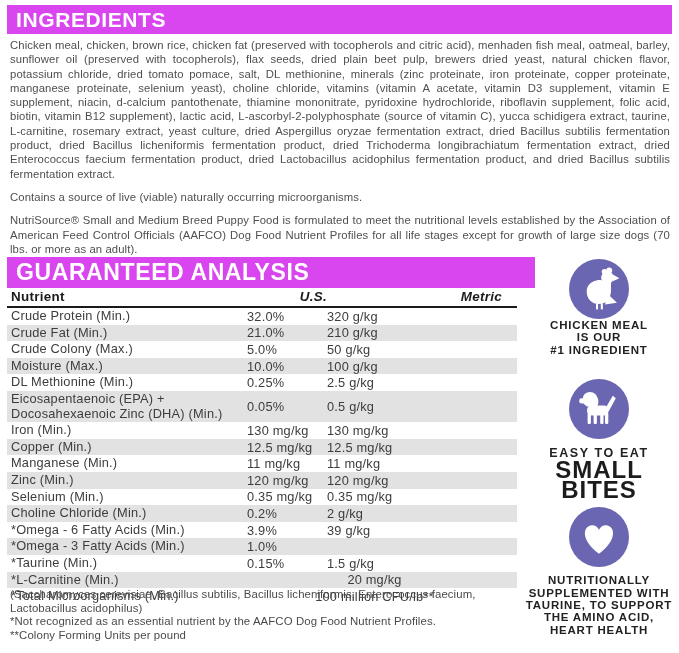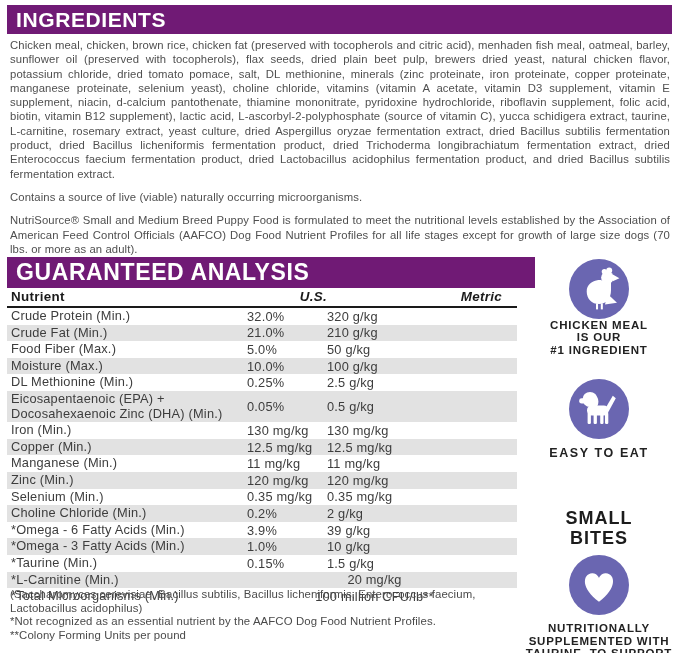--- a/index.html
+++ b/index.html
@@ -2,21 +2,21 @@
 <html><head>
 <meta charset="utf-8">
 <style>
   html,body{margin:0;padding:0;}
   body{
     width:679px;height:653px;position:relative;overflow:hidden;
     background:#ffffff;
     font-family:"Liberation Sans","DejaVu Sans",sans-serif;
   }
   .bar{
-    position:absolute;left:7px;background:#701a75;color:#ffffff;
+    position:absolute;left:7px;background:#d946ef;color:#ffffff;
     font-weight:bold;letter-spacing:.6px;
     display:flex;align-items:center;padding-left:9px;box-sizing:border-box;
   }
   #ing-bar{top:5px;width:665px;height:29px;font-size:21px;}
   #ga-bar{top:257px;width:528px;height:31px;font-size:23px;}
 
   #ing-text{
     position:absolute;left:10px;top:38px;width:660px;
     font-size:11.3px;line-height:14.3px;color:#4f4f4f;
     text-align:justify;letter-spacing:.1px;
@@ -60,21 +60,21 @@
   .badge-label{
     font-weight:bold;font-size:11.5px;line-height:12.4px;letter-spacing:.8px;
   }
   #badge1 .badge-circle{margin-top:2px;}
   #badge1 .badge-label{margin-top:0;}
   #badge2 .badge-circle{margin-top:23px;}
   .badge-eyebrow{
     font-weight:bold;font-size:12.5px;letter-spacing:1.6px;margin-top:8px;line-height:13px;
   }
   .badge-big{
-    font-weight:bold;font-size:18px;line-height:20px;letter-spacing:1px;color:#1c1c1c;margin-top:48px;
+    font-weight:bold;font-size:24px;line-height:20px;letter-spacing:1px;color:#1c1c1c;
   }
   #badge3 .badge-circle{margin-top:7px;}
   #badge3 .badge-label{margin-top:7px;}
 </style>
 </head>
 <body>
 
 <div class="bar" id="ing-bar">
   <span>INGREDIENTS</span>
 </div>
@@ -100,21 +100,21 @@
         <div class="cell c-nutrient">Crude Protein (Min.)</div>
         <div class="cell c-us">32.0%</div>
         <div class="cell c-metric">320 g/kg</div>
       </div>
       <div class="ga-row">
         <div class="cell c-nutrient">Crude Fat (Min.)</div>
         <div class="cell c-us">21.0%</div>
         <div class="cell c-metric">210 g/kg</div>
       </div>
       <div class="ga-row">
-        <div class="cell c-nutrient">Food Fiber (Max.)</div>
+        <div class="cell c-nutrient">Crude Colony (Max.)</div>
         <div class="cell c-us">5.0%</div>
         <div class="cell c-metric">50 g/kg</div>
       </div>
       <div class="ga-row">
         <div class="cell c-nutrient">Moisture (Max.)</div>
         <div class="cell c-us">10.0%</div>
         <div class="cell c-metric">100 g/kg</div>
       </div>
       <div class="ga-row">
         <div class="cell c-nutrient">DL Methionine (Min.)</div>
@@ -158,21 +158,20 @@
         <div class="cell c-metric">2 g/kg</div>
       </div>
       <div class="ga-row">
         <div class="cell c-nutrient">*Omega - 6 Fatty Acids (Min.)</div>
         <div class="cell c-us">3.9%</div>
         <div class="cell c-metric">39 g/kg</div>
       </div>
       <div class="ga-row">
         <div class="cell c-nutrient">*Omega - 3 Fatty Acids (Min.)</div>
         <div class="cell c-us">1.0%</div>
-        <div class="cell c-metric">10 g/kg</div>
       </div>
       <div class="ga-row">
         <div class="cell c-nutrient">*Taurine (Min.)</div>
         <div class="cell c-us">0.15%</div>
         <div class="cell c-metric">1.5 g/kg</div>
       </div>
       <div class="ga-row">
         <div class="cell c-nutrient">*L-Carnitine (Min.)</div>
         <div class="cell c-span">20 mg/kg</div>
       </div>

